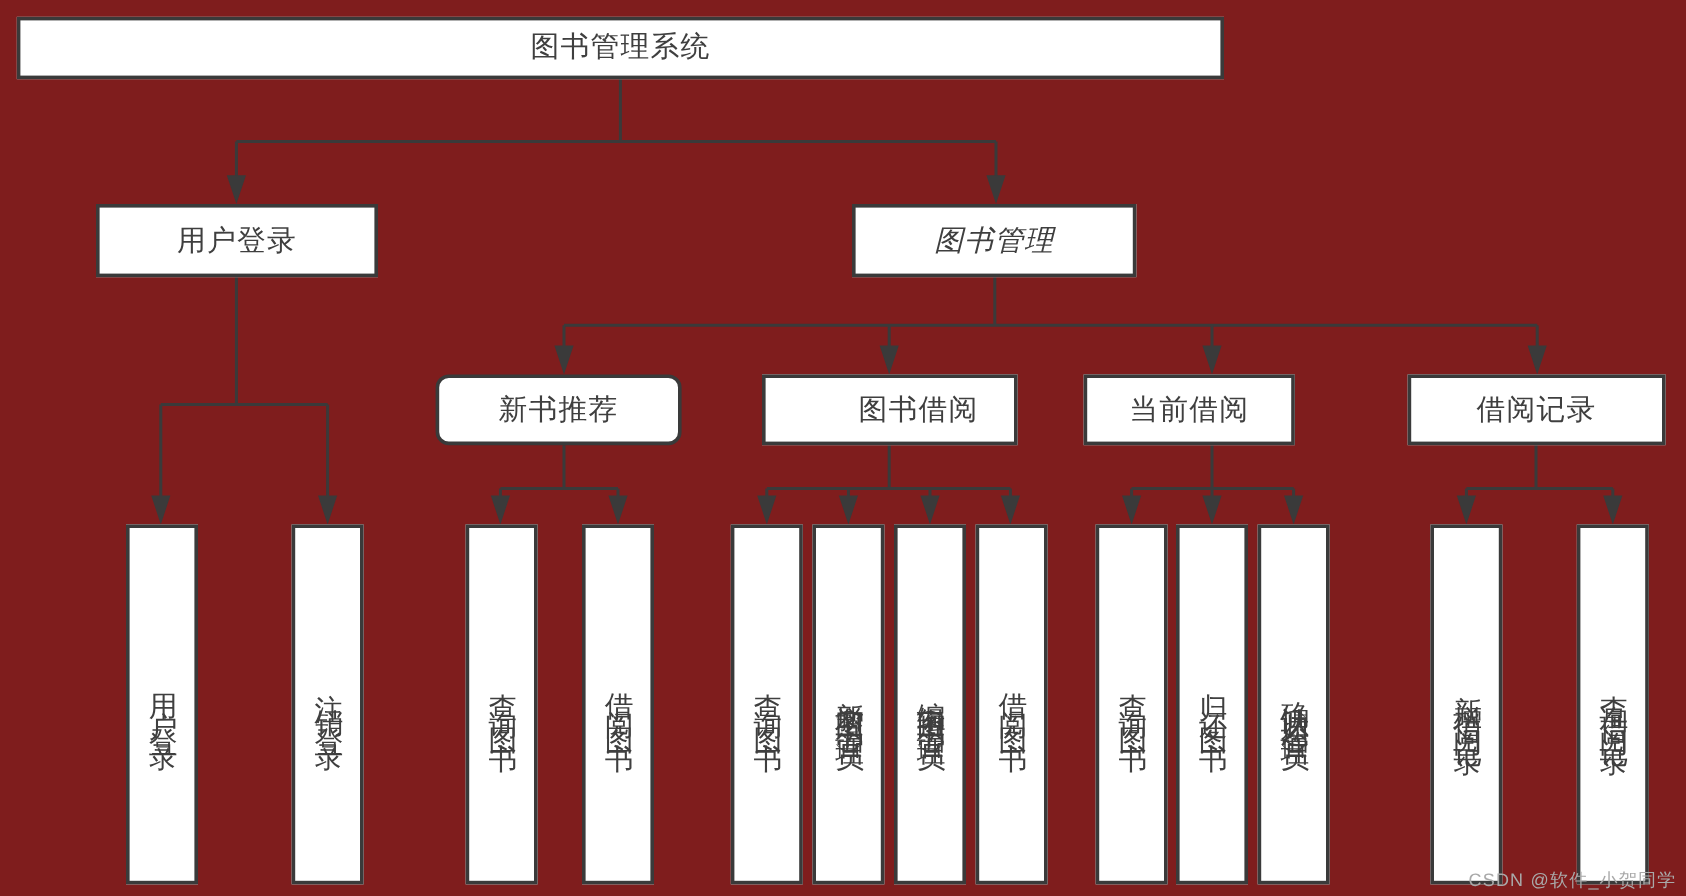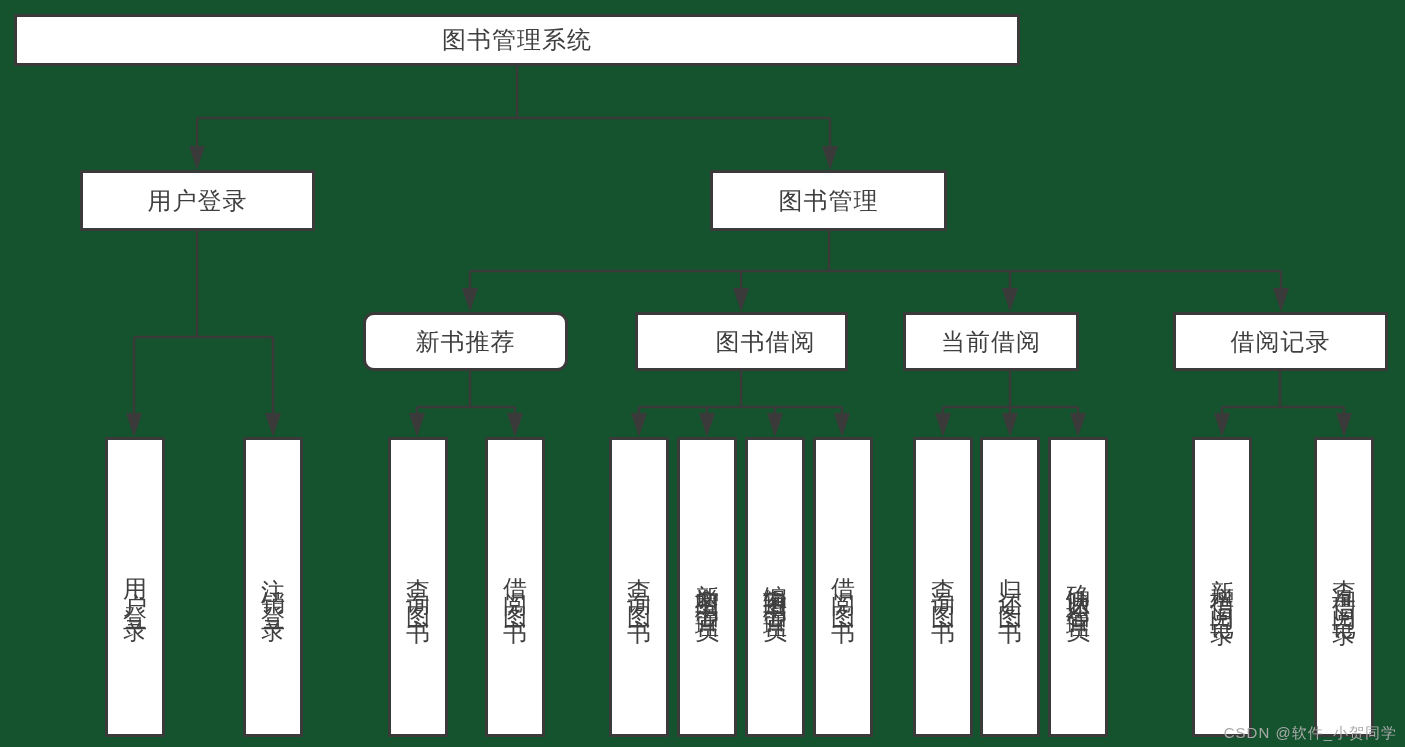--- a/index.html
+++ b/index.html
@@ -1,19 +1,19 @@
 <!DOCTYPE html>
 <html><head>
 <meta charset="utf-8">
 <style>
   html,body{margin:0;padding:0;background:#fff;}
   #canvas{
     position:relative;
     width:1405px;height:747px;
-    background:#14532d;
+    background:#7f1d1d;
     font-family:"Liberation Sans","DejaVu Sans",sans-serif;
     overflow:hidden;
   }
   #connector-layer{position:absolute;left:0;top:0;}
   .node{
     position:absolute;
     box-sizing:border-box;
     background:#ffffff;
     border:3px solid #3a3a3a;
     display:flex;
@@ -82,21 +82,21 @@
     </g>
   </svg>
 
   <div class="node hnode" style="left:14px;top:14px;width:1006px;height:52px;">
     <span>图书管理系统</span>
   </div>
 
   <div class="node hnode" style="left:80px;top:170px;width:235px;height:61px;">
     <span>用户登录</span>
   </div>
-  <div class="node hnode" style="left:710px;top:170px;width:237px;height:61px;">
+  <div class="node hnode" style="left:710px;top:170px;width:237px;height:61px;font-style:italic;">
     <span>图书管理</span>
   </div>
 
   <div class="node hnode" style="left:363px;top:312px;width:205px;height:59px;border-radius:11px;">
     <span>新书推荐</span>
   </div>
   <div class="node hnode" style="left:635px;top:312px;width:213px;height:59px;padding-left:48px;">
     <span>图书借阅</span>
   </div>
   <div class="node hnode" style="left:903px;top:312px;width:176px;height:59px;">

